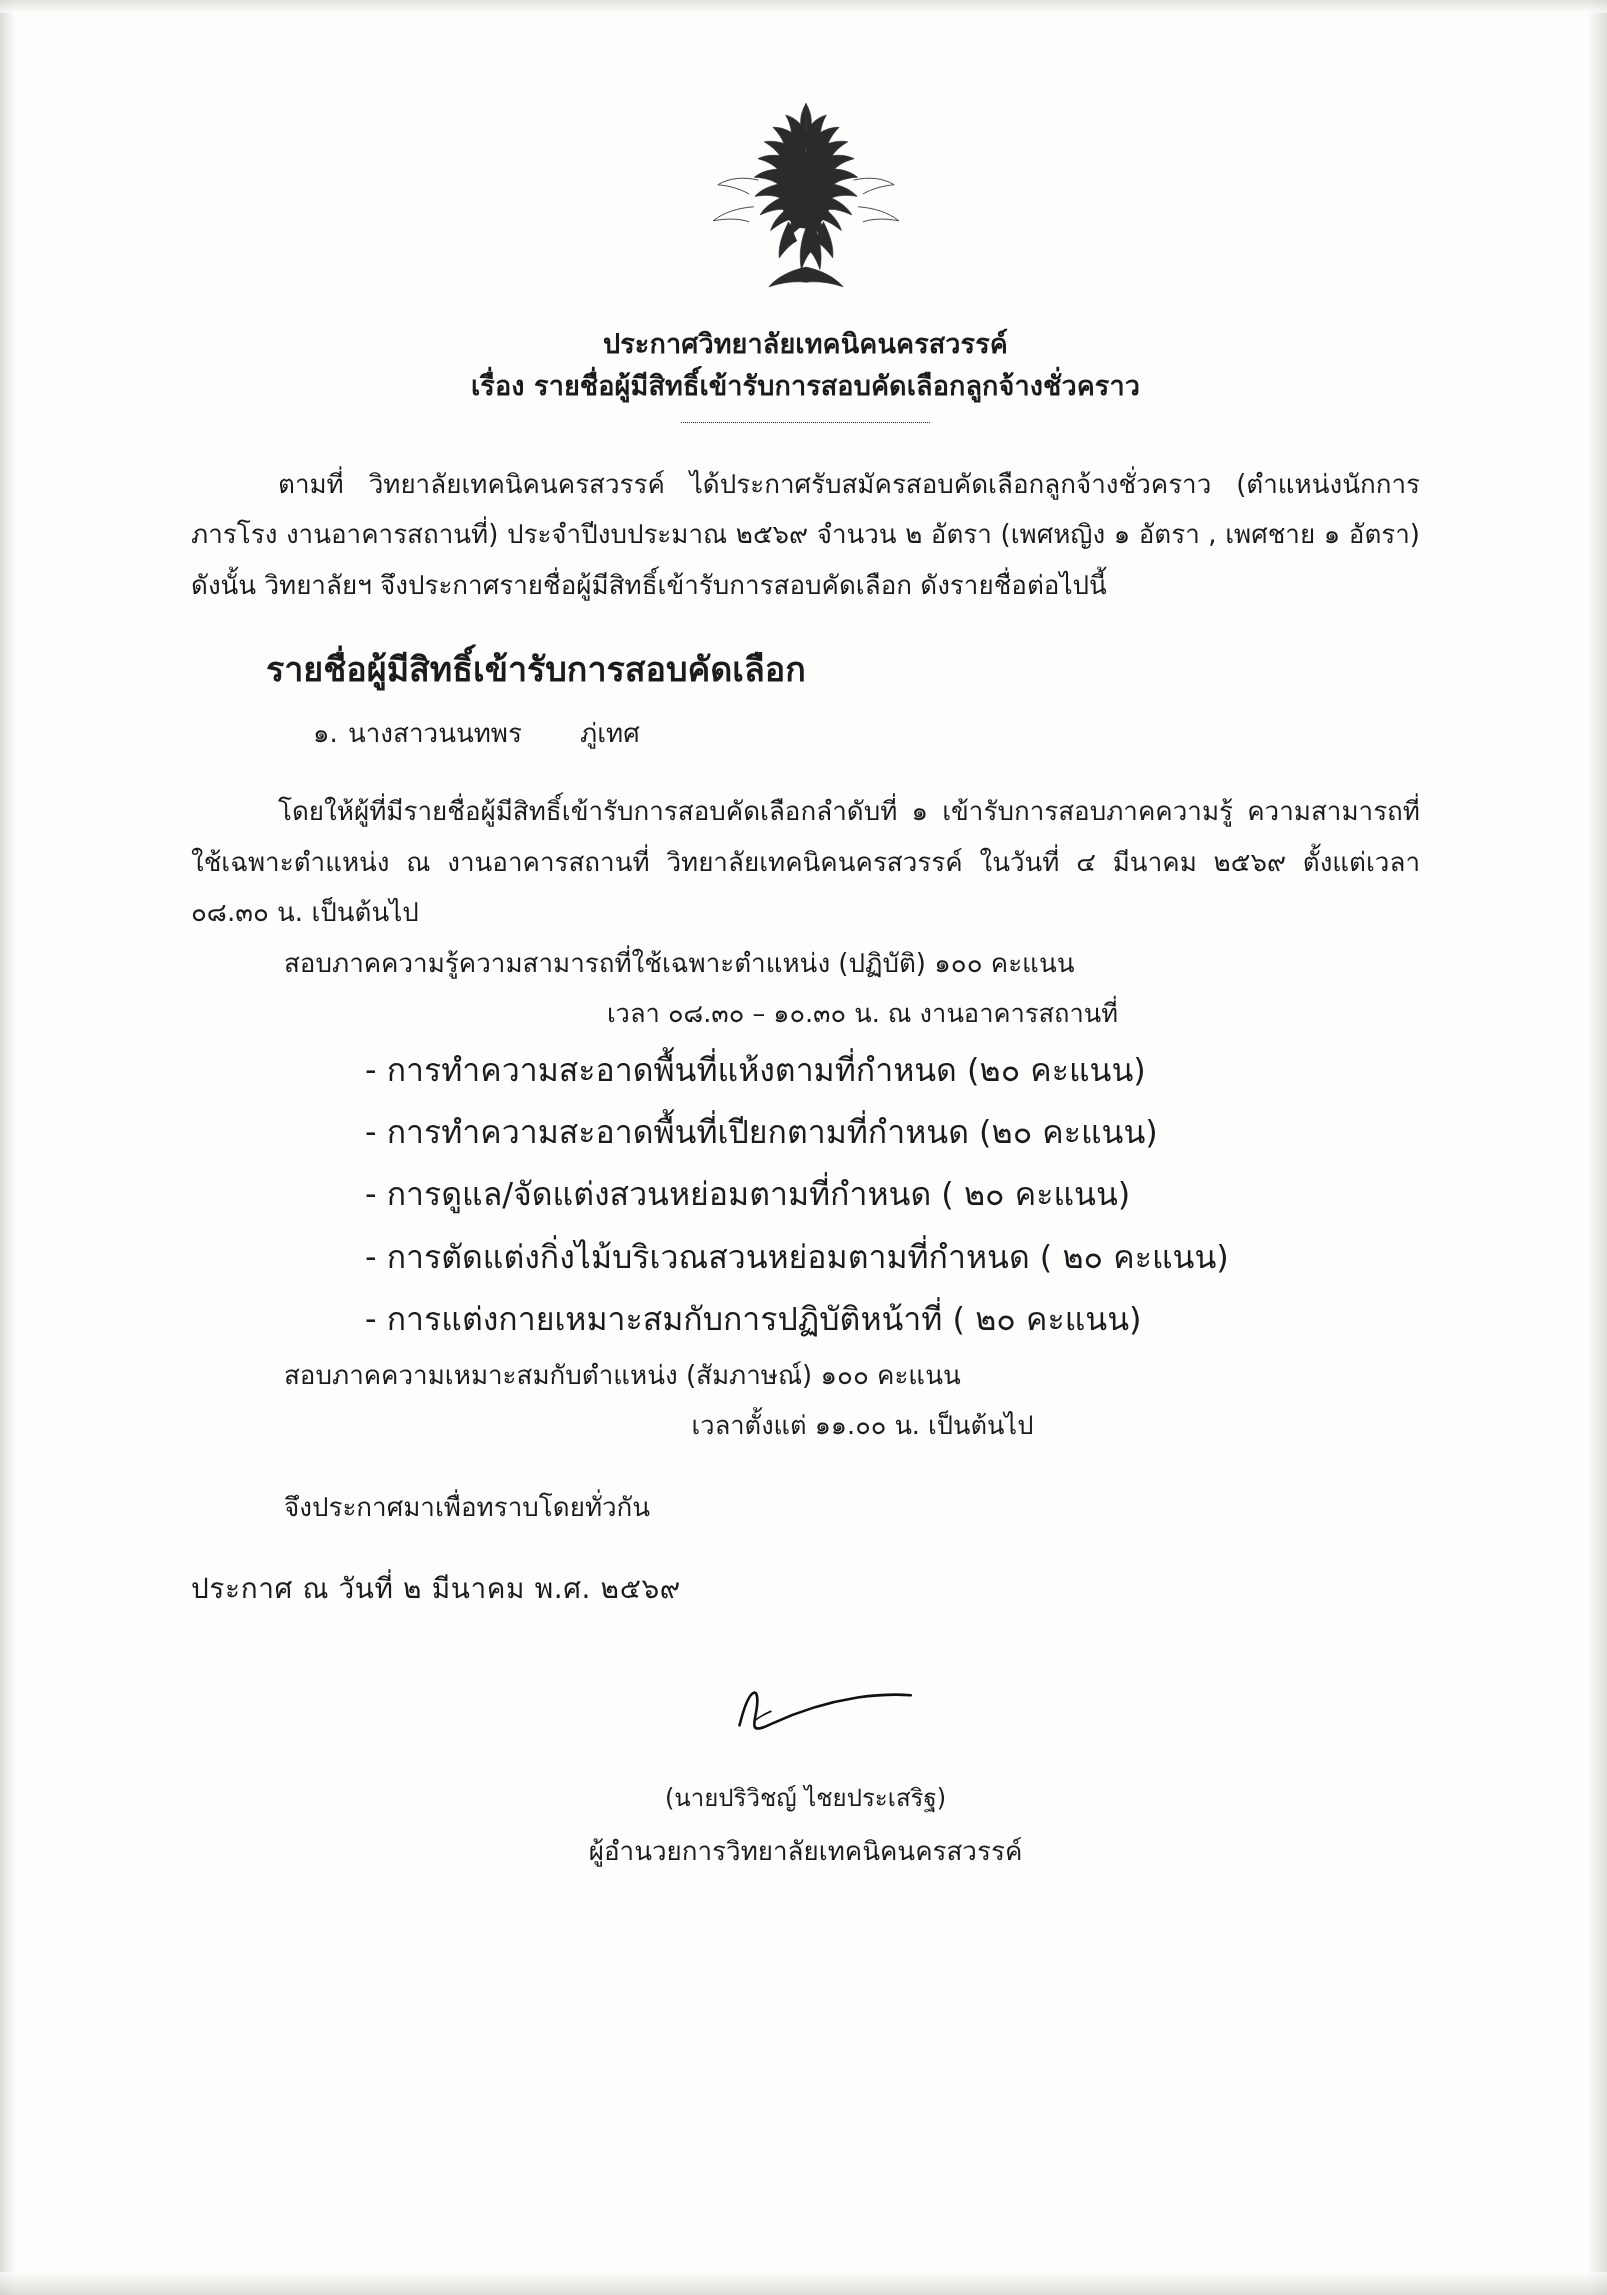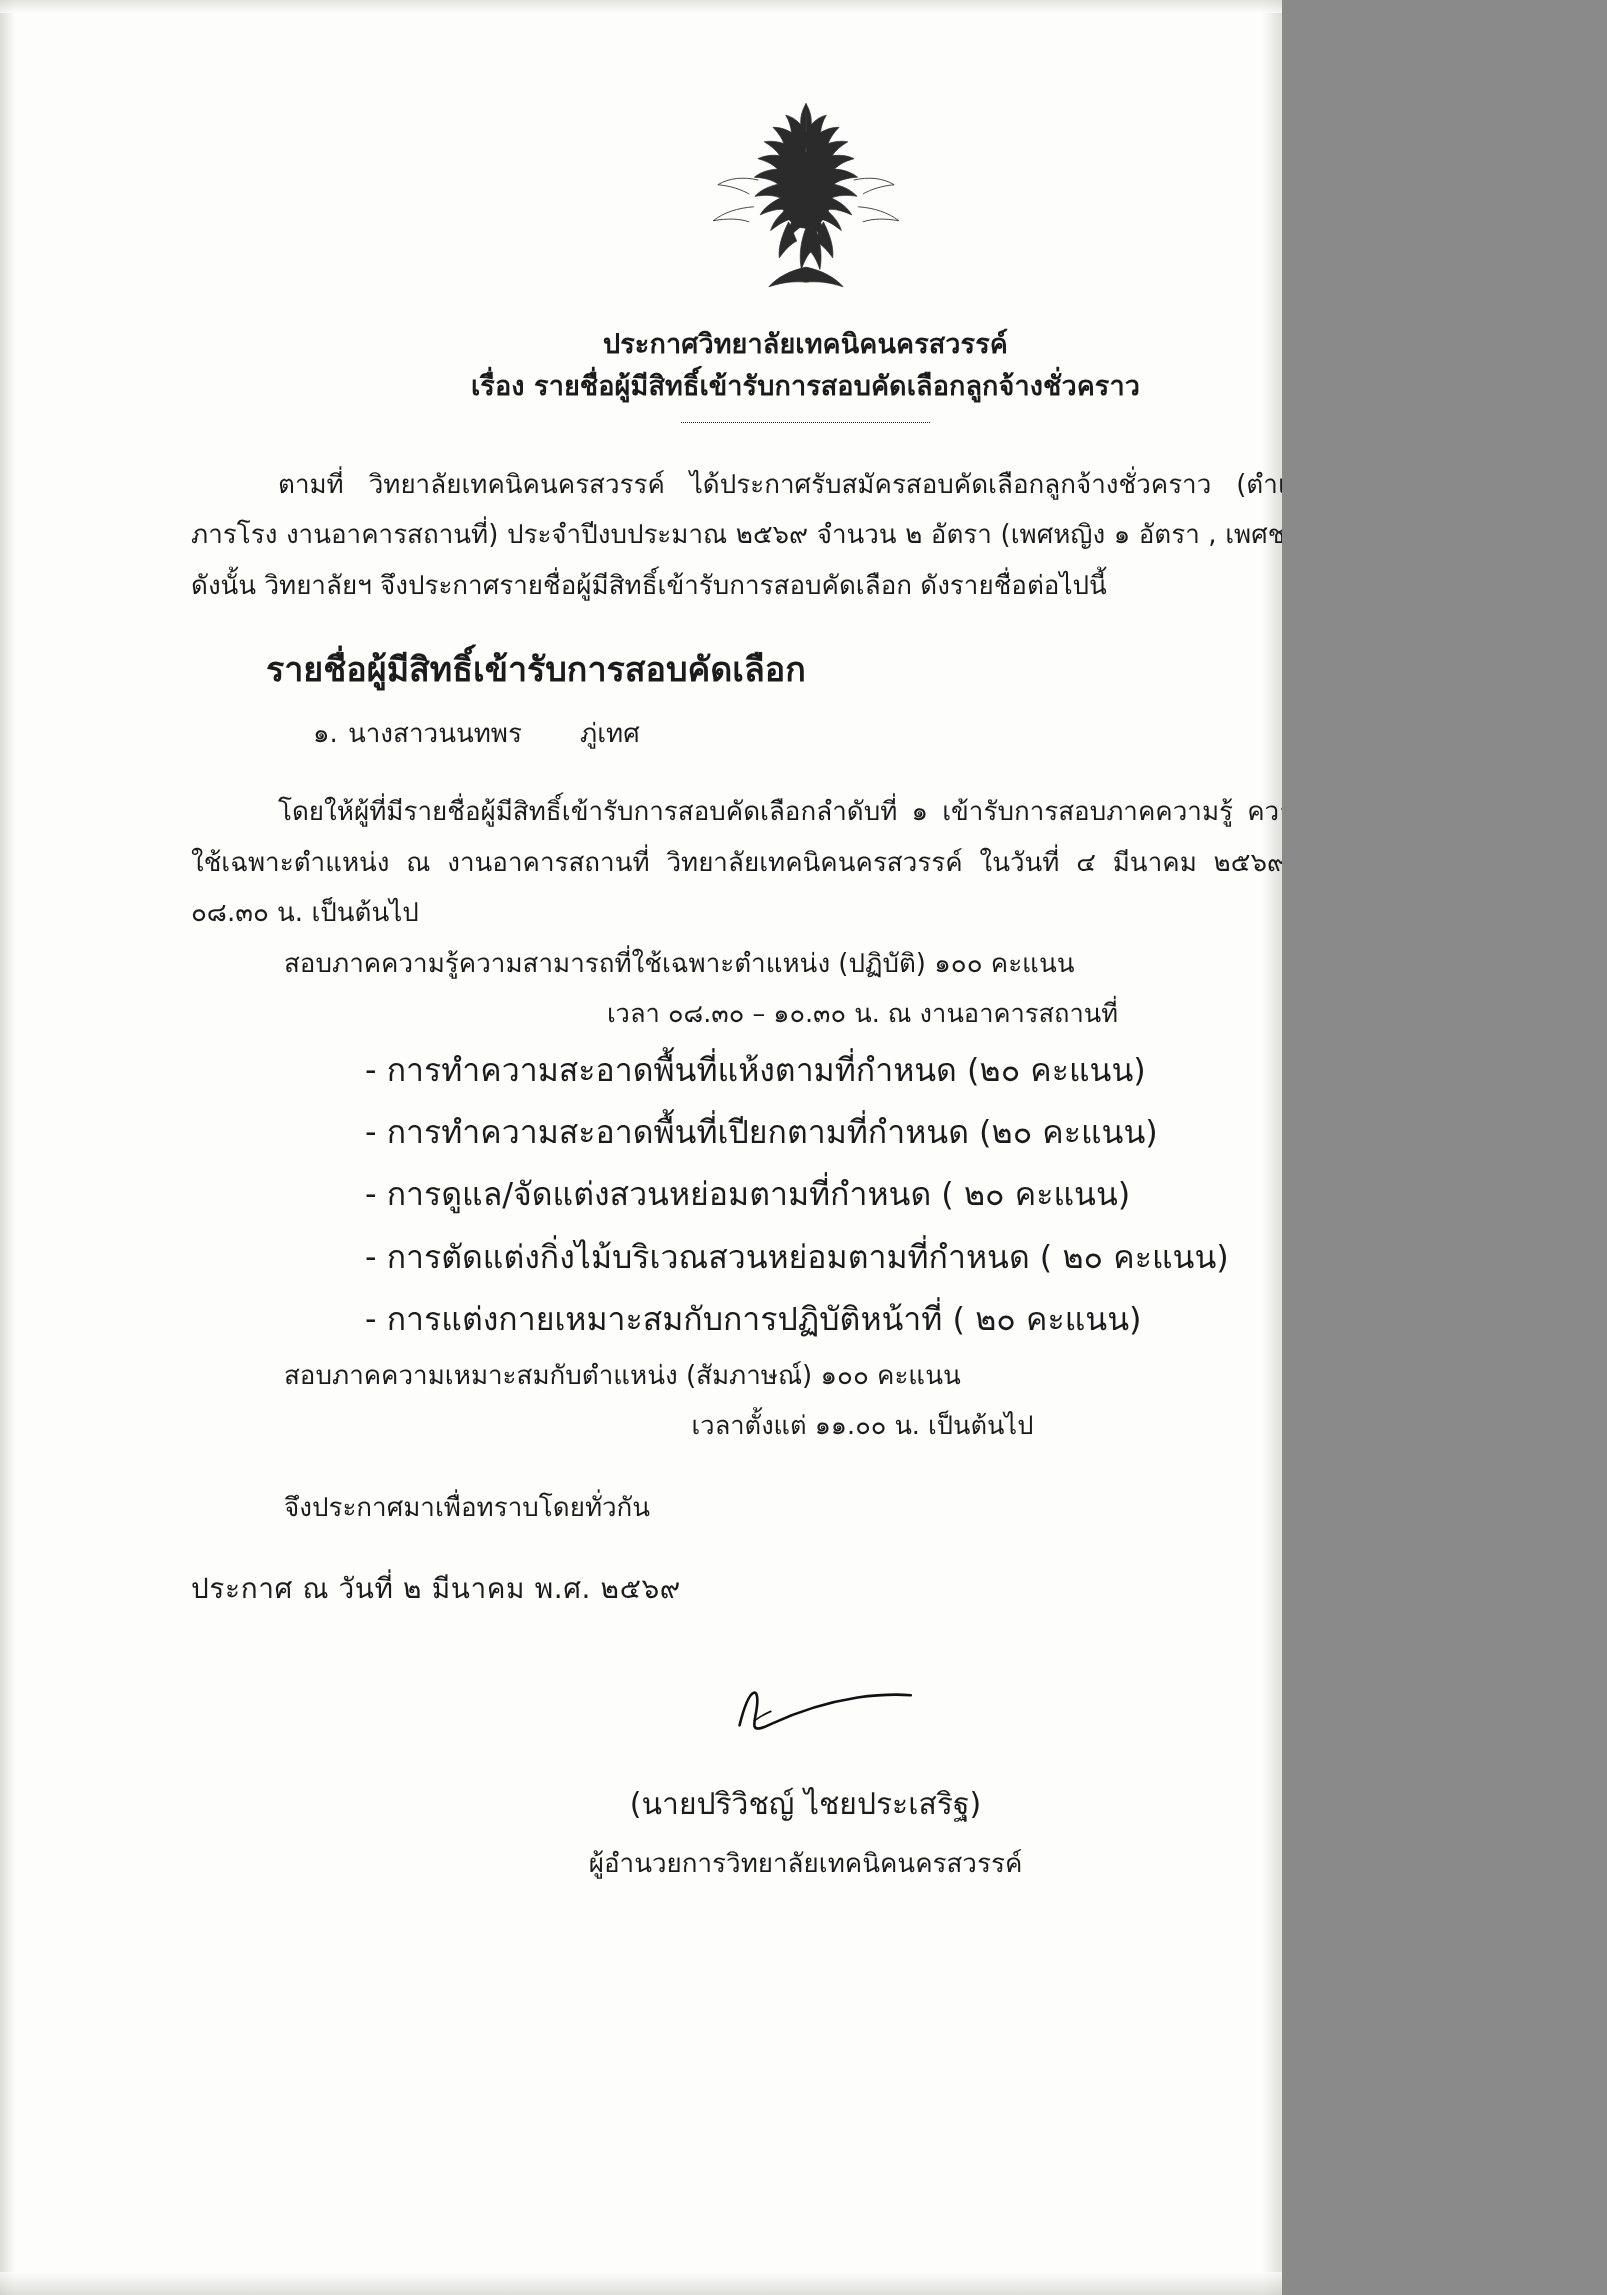--- a/index.html
+++ b/index.html
@@ -2,21 +2,21 @@
 <html lang="th" style="font-size:9.3px"><head>
 <meta charset="utf-8">
 <style>
   html, body {
     margin: 0;
     padding: 0;
     background: #8a8a8a;
   }
   .page {
     position: relative;
-    width: 1282px;
+    width: 1607px;
     height: 2295px;
     background: #fdfdfb;
     overflow: hidden;
     font-family: "DejaVu Sans", "Liberation Sans", sans-serif;
     color: #1b1b1b;
   }
   
   .paper-edge-left {
     position: absolute;
     left: 0; top: 0; bottom: 0; width: 15px;
@@ -144,21 +144,21 @@
   .sign-wrap {
     margin-top: 64px;
     text-align: center;
   }
   .sign-svg {
     width: 243px;
     height: 64px;
   }
   .sign-name {
     margin-top: 14px;
-    font-size: 30px;
+    font-size: 24px;
   }
   .sign-title {
     margin-top: 4.6px;
     font-size: 26px;
   }
 </style>
 </head>
 <body>
 
 <div class="page">

